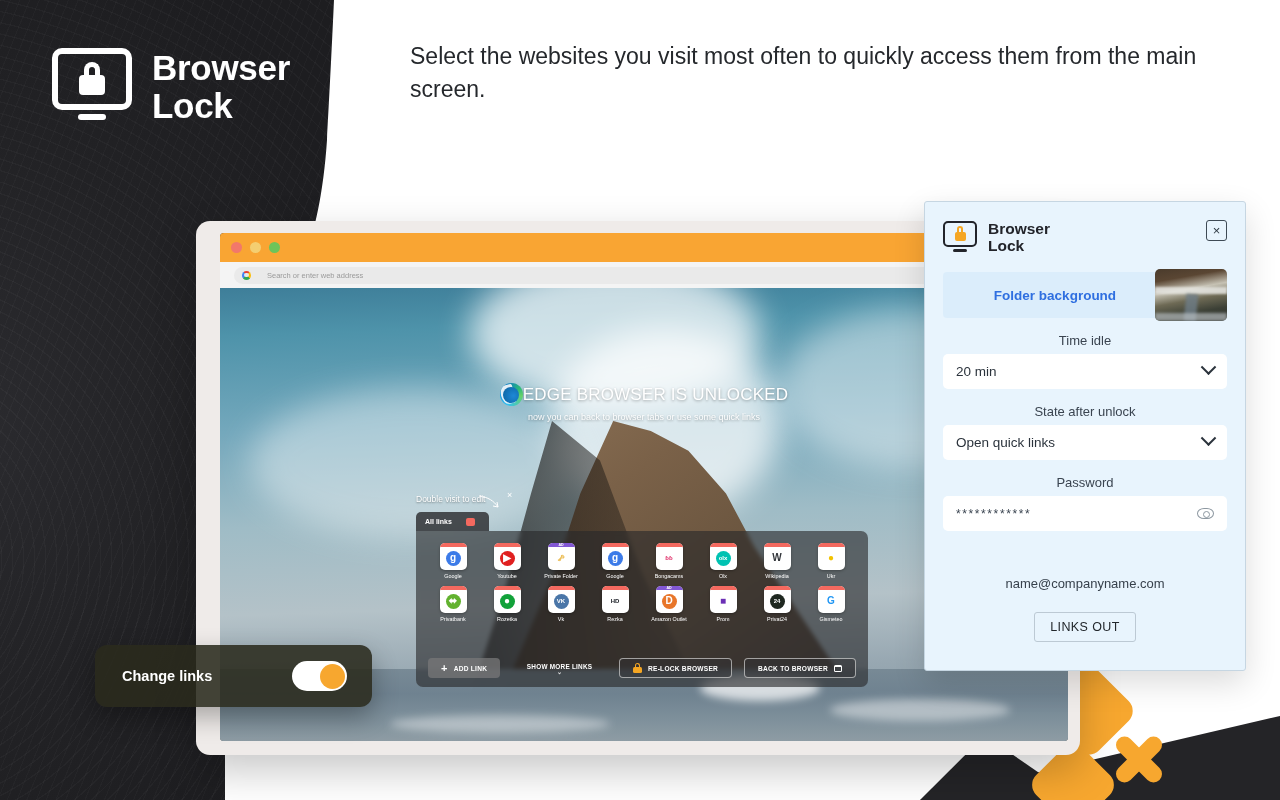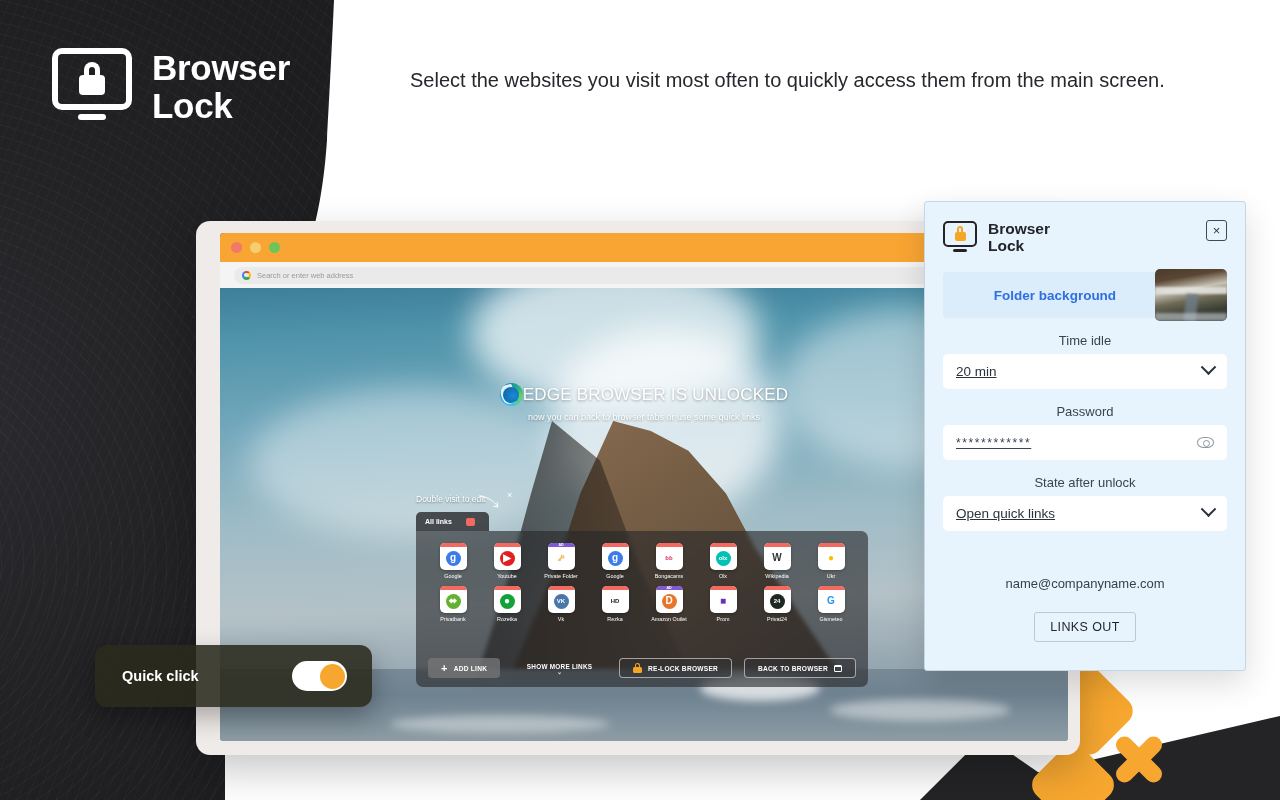--- a/index.html
+++ b/index.html
@@ -99,23 +99,23 @@
     color: #ffffff;
     font-size: 35px;
     font-weight: bold;
     line-height: 1.08;
     letter-spacing: -0.3px;
   }
 
   
   .headline {
     position: absolute;
-    left: 410px; top: 66px;
+    left: 410px; top: 40px;
     width: 790px;
-    font-size: 20px;
+    font-size: 23px;
     line-height: 1.42;
     color: #25282C;
     z-index: 6;
   }
 
   
   .browser {
     position: absolute;
     left: 196px; top: 221px;
     width: 884px; height: 534px;
@@ -148,21 +148,21 @@
     background: #F4F4F4;
     display: flex; align-items: center;
     padding: 0 14px;
   }
   .addr-pill {
     height: 17px;
     flex: 1;
     background: #EAEAEA;
     border-radius: 9px;
     display: flex; align-items: center;
-    gap: 6px;
+    gap: 16px;
     padding: 0 8px;
   }
   .g-icon {
     width: 9px; height: 9px;
     border-radius: 50%;
     background: conic-gradient(from -45deg, #EA4335 0deg 90deg, #FBBC05 90deg 180deg, #34A853 180deg 270deg, #4285F4 270deg 360deg);
     position: relative;
   }
   .g-icon::after {
     content: "";
@@ -546,21 +546,20 @@
     border-radius: 5px;
     display: flex; align-items: center;
     padding: 0 13px;
     position: relative;
     cursor: pointer;
   }
   .field-input .val {
     flex: 1;
     font-size: 13.5px;
     color: #2B333C;
-    text-decoration: underline;
   }
   .field-input .val.pw { font-size: 12px; letter-spacing: 1.6px; color: #3A4450; }
   .chev-down {
     width: 11px; height: 11px;
     border-right: 2px solid #2B333C;
     border-bottom: 2px solid #2B333C;
     transform: rotate(45deg) translate(-3px, -3px);
   }
   .eye {
     width: 17px; height: 11px;
@@ -818,21 +817,21 @@
             <span>BACK TO BROWSER</span>
             <span class="win-ico"></span>
           </div>
         </div>
       </div>
     </div>
   </div>
 </div>
 
 <div class="toggle-card">
-  <div class="lbl">Quick click</div>
+  <div class="lbl">Change links</div>
   <div class="switch">
     <div class="knob"></div>
   </div>
 </div>
 
 <div class="settings">
   <div class="settings-head">
     <div class="s-brand">
       <div class="s-monitor">
         <div class="scr"></div>
@@ -859,32 +858,32 @@
 
   <div class="field">
     <div class="field-label">Time idle</div>
     <div class="field-input">
       <div class="val">20 min</div>
       <div class="chev-down"></div>
     </div>
   </div>
 
   <div class="field">
+    <div class="field-label">State after unlock</div>
+    <div class="field-input">
+      <div class="val">Open quick links</div>
+      <div class="chev-down"></div>
+    </div>
+  </div>
+
+  <div class="field">
     <div class="field-label">Password</div>
     <div class="field-input">
       <div class="val pw">************</div>
       <div class="eye"></div>
     </div>
   </div>
 
-  <div class="field">
-    <div class="field-label">State after unlock</div>
-    <div class="field-input">
-      <div class="val">Open quick links</div>
-      <div class="chev-down"></div>
-    </div>
-  </div>
-
   <div class="s-footer">
     <div class="s-email">name@companyname.com</div>
     <button class="signout">LINKS OUT</button>
   </div>
 </div>
 
 </body></html>

